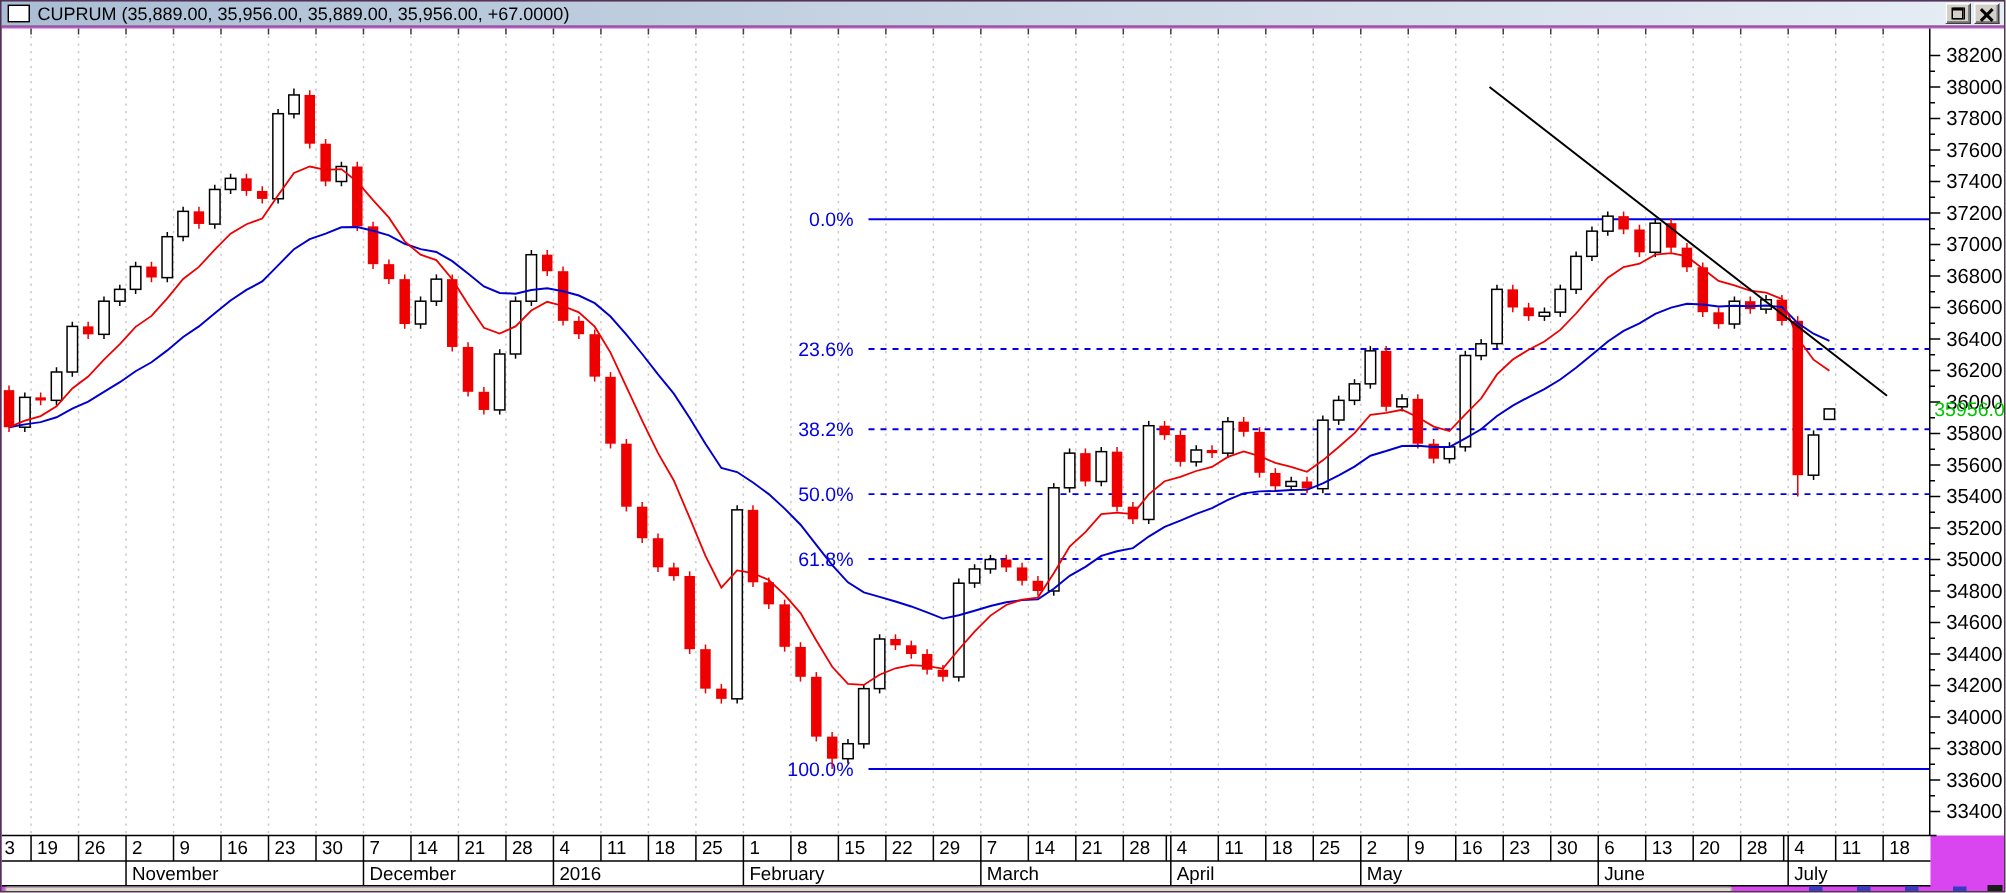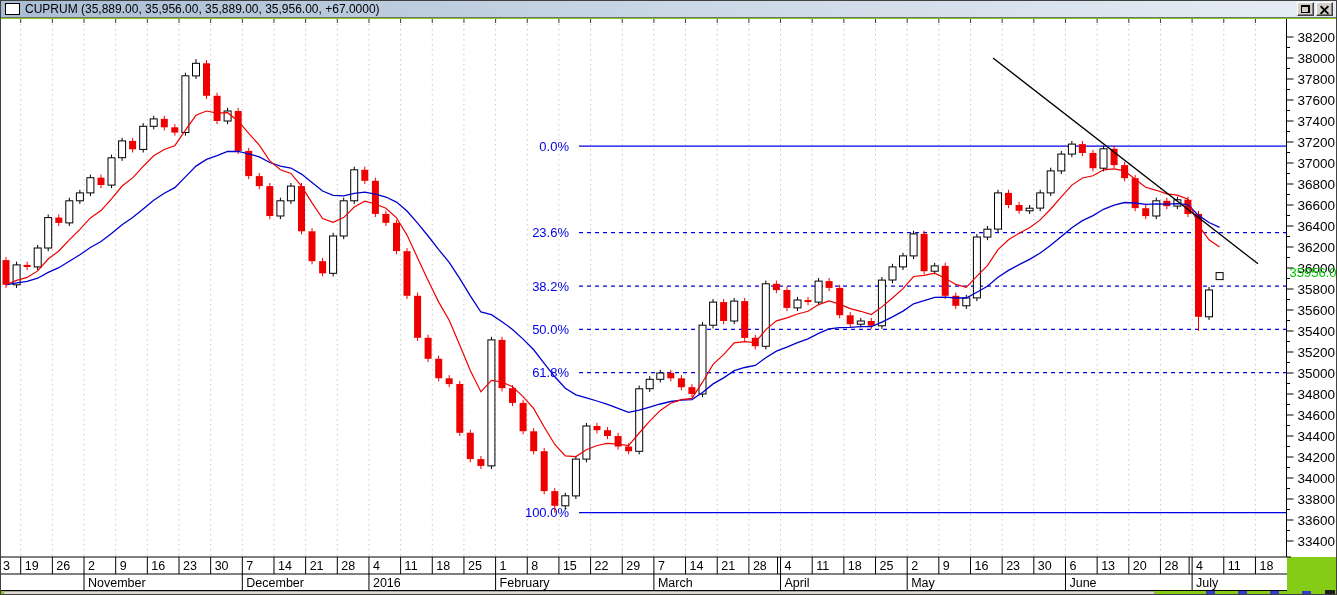--- a/index.html
+++ b/index.html
@@ -1,16 +1,16 @@
 <!DOCTYPE html>
 <html><head>
 <meta charset="utf-8">
 <style>
   html,body{margin:0;padding:0;background:#d4d0c8;font-family:"Liberation Sans",sans-serif;}
-  .win{position:relative;width:1337px;height:595px;background:#84cc16;border:1px solid #404040;box-sizing:border-box;overflow:hidden;}
+  .win{position:relative;width:1337px;height:595px;background:#d946ef;border:1px solid #404040;box-sizing:border-box;overflow:hidden;}
   .titlebar{position:absolute;left:0;top:0;width:1335px;height:17px;box-sizing:border-box;
     background:linear-gradient(to right,#a9bdd4,#cdd9e6 55%,#e6edf5);border-bottom:1px solid #707070;
     display:flex;align-items:center;}
   .ticon{width:13px;height:10px;background:#ffffff;border:1px solid #000;margin:0 5px 0 4px;flex:0 0 auto;}
   .ttext{font-size:12px;line-height:16px;color:#000;white-space:nowrap;}
   .wbtns{margin-left:auto;display:flex;gap:2px;padding-right:3px;}
   .wbtn{width:17px;height:14px;background:#d4d0c8;border:1px solid;border-color:#ffffff #404040 #404040 #ffffff;
     box-shadow:inset -1px -1px 0 #808080;padding:0;display:flex;align-items:center;justify-content:center;cursor:default;}
   .glyph-restore{position:relative;width:9px;height:8px;}
   .glyph-restore .r1{position:absolute;right:0;top:0;width:6px;height:5px;border:1px solid #000;border-top-width:2px;background:transparent;}

